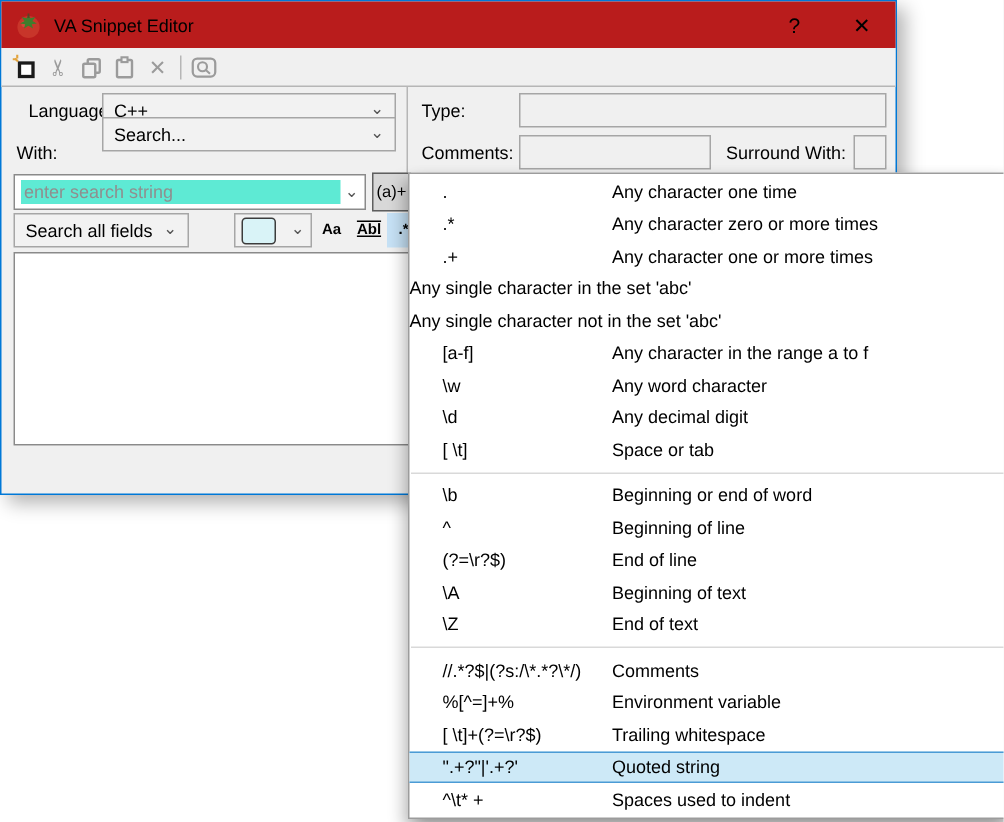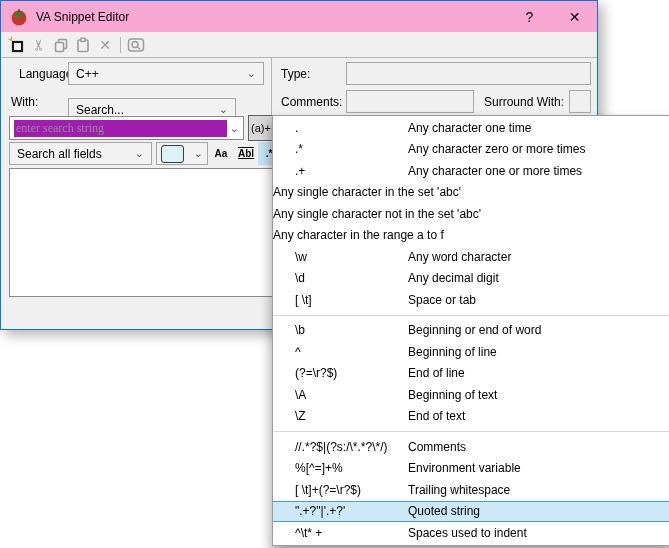--- a/index.html
+++ b/index.html
@@ -7,21 +7,21 @@
     width:669px;height:548px;overflow:hidden;position:relative;
     background:#ffffff;color:#000;
     font-family:"Liberation Sans",sans-serif;font-size:12px;
   }
   
   .dialog{
     position:absolute;left:0;top:0;width:598px;height:330px;
     background:#f0f0f0;border:1px solid #0078d7;box-sizing:border-box;
     box-shadow:5px 5px 12px rgba(0,0,0,.30);
   }
-  .titlebar{height:31px;background:#f9a8d4;display:flex;align-items:center;padding-left:9px}
+  .titlebar{height:31px;background:#b91c1c;display:flex;align-items:center;padding-left:9px}
   .app-icon{width:18px;height:18px;flex:none}
   .tb-title{margin-left:8px;white-space:nowrap}
   .tb-spacer{flex:1}
   .tb-btn{width:45px;height:31px;display:flex;align-items:center;justify-content:center;
     font-size:14px;cursor:default;user-select:none}
   
   .toolbar{height:25px;background:#f0f0f0;border-bottom:1px solid #b6b6b6;
     display:flex;align-items:center;padding-left:5px}
   .ticon{width:22px;height:20px;display:flex;align-items:center;justify-content:center}
   .ticon.glyph{color:#9b9b9b;font-size:14px}
@@ -31,22 +31,22 @@
   .lbl{position:absolute;white-space:nowrap}
   .combo{position:absolute;height:23px;background:#f2f2f2;border:1px solid #a6a6a6;
     box-sizing:border-box;display:flex;align-items:center;padding:0 7px}
   .combo .chev{margin-left:auto;color:#555;font-size:11px;line-height:1}
   .tinput{position:absolute;height:23px;background:#f0f0f0;border:1px solid #a6a6a6;
     box-sizing:border-box;font-family:"Liberation Sans",sans-serif;font-size:12px;padding:0 5px}
   .vdivider{position:absolute;left:270px;top:57px;width:1px;height:58px;background:#b6b6b6}
   
   .searchcombo{position:absolute;left:8px;top:115px;width:235px;height:24px;background:#fff;
     border:1px solid #8a8a8a;box-sizing:border-box;display:flex;align-items:center;padding:0 4px}
-  .searchcombo input{flex:1;border:none;outline:none;background:#a21caf;min-width:0;
-    font-family:Liberation Serif, serif;font-size:12px;color:#000}
+  .searchcombo input{flex:1;border:none;outline:none;background:#5eead4;min-width:0;
+    font-family:Liberation Sans, sans-serif;font-size:12px;color:#000}
   .searchcombo input::placeholder{color:#8f8f8f;opacity:1}
   .searchcombo .chev{color:#555;font-size:11px;line-height:1;margin-left:3px}
   .insert-regex{position:absolute;left:247px;top:114px;width:26px;height:26px;
     background:#d8d8d8;border:1px solid #5f5f5f;box-sizing:border-box;
     display:flex;align-items:center;justify-content:center;font-size:11px}
   .swatchcombo{position:absolute;left:155px;top:141px;width:52px;height:23px;
     background:#f2f2f2;border:1px solid #a6a6a6;box-sizing:border-box;
     display:flex;align-items:center;padding:0 4px}
   .swatch{width:21px;height:16px;border:1px solid #3c3c3c;border-radius:3px;background:#d9f3f7}
   .swatchcombo .chev{margin-left:auto;color:#555;font-size:11px;line-height:1}
@@ -124,21 +124,21 @@
     </div>
   </div>
 
   <span class="lbl" style="left:18px;top:66px">Language:</span>
   <div class="combo" style="left:67px;top:61px;width:196px">
     <span>C++</span>
     <span class="chev">⌄</span>
   </div>
 
   <span class="lbl" style="left:10px;top:94px">With:</span>
-  <div class="combo" style="left:67px;top:97px;width:168px">
+  <div class="combo" style="left:67px;top:77px;width:196px">
     <span>Search...</span>
     <span class="chev">⌄</span>
   </div>
 
   <div class="vdivider"></div>
 
   <span class="lbl" style="left:280px;top:66px">Type:</span>
   <input class="tinput" style="left: 345px; top: 61px; width: 245px;" value="">
 
   <span class="lbl" style="left:280px;top:94px">Comments:</span>
@@ -146,21 +146,21 @@
 
   <span class="lbl" style="left:483px;top:94px">Surround With:</span>
   <input class="tinput" style="left: 568px; top: 89px; width: 22px; padding: 0px 2px;" value="">
 
   <div class="searchcombo">
     <input type="text" value="" placeholder="enter search string" style="">
     <span class="chev">⌄</span>
   </div>
   <div class="insert-regex">(a)+</div>
 
-  <div class="combo" style="left:8px;top:141px;width:143px">
+  <div class="combo" style="left:8px;top:141px;width:117px">
     <span>Search all fields</span>
     <span class="chev">⌄</span>
   </div>
 
   <div class="swatchcombo">
     <span class="swatch"></span>
     <span class="chev">⌄</span>
   </div>
 
   <div class="flatbtn" style="left:207px;width:26px">Aa</div>
@@ -185,20 +185,21 @@
       <span class="mi-pattern">.+</span>
       <span class="mi-desc">Any character one or more times</span>
     </div>
     <div class="menu-item">
       <span class="mi-desc">Any single character in the set 'abc'</span>
     </div>
     <div class="menu-item">
       <span class="mi-desc">Any single character not in the set 'abc'</span>
     </div>
     <div class="menu-item">
+      <span class="mi-pattern">[a-f]</span>
       <span class="mi-desc">Any character in the range a to f</span>
     </div>
     <div class="menu-item">
       <span class="mi-pattern">\w</span>
       <span class="mi-desc">Any word character</span>
     </div>
     <div class="menu-item">
       <span class="mi-pattern">\d</span>
       <span class="mi-desc">Any decimal digit</span>
     </div>

